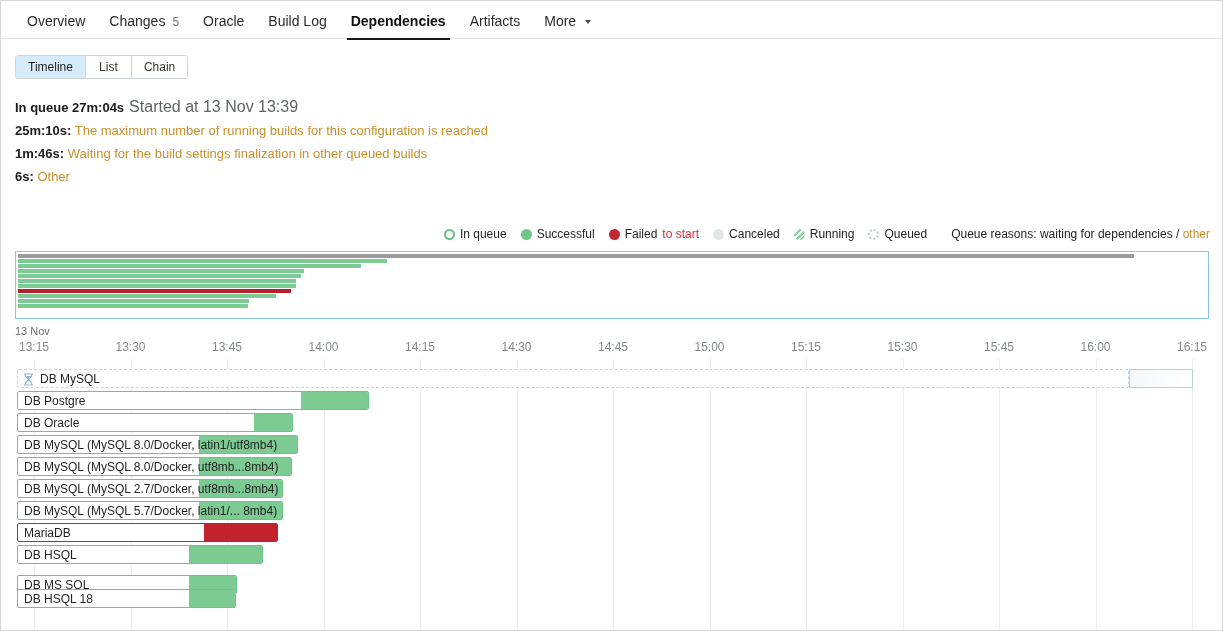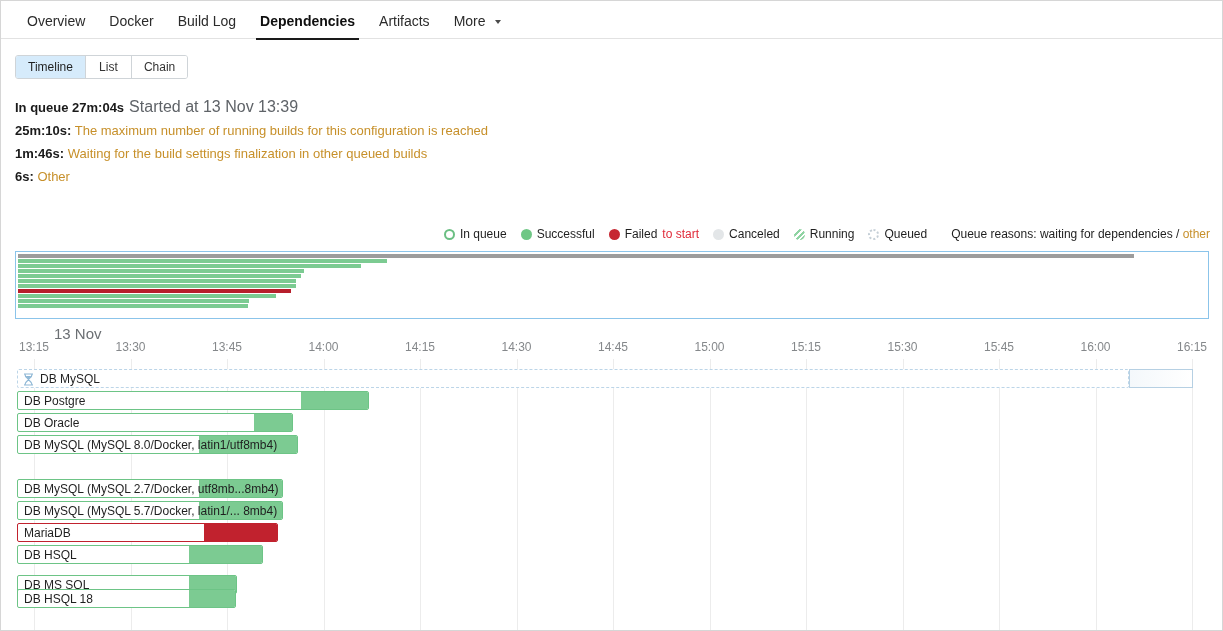--- a/index.html
+++ b/index.html
@@ -117,21 +117,21 @@
   .ov-green { background: #7ccb92; }
   .ov-red { background: #b71f2c; }
 
   
   .axis {
     position: absolute; left: 0; top: 322px;
     width: 1221px; height: 36px;
   }
   .axis .daylabel {
     position: absolute; left: 14px; top: 2px;
-    font-size: 15px; color: #6b6f73; margin-left: 39px;
+    font-size: 11px; color: #6b6f73;
   }
   .tick {
     position: absolute; top: 17px;
     font-size: 12px; color: #85888b;
     transform: translateX(-50%);
     white-space: nowrap;
   }
 
   
   .chart {
@@ -182,21 +182,25 @@
 </head>
 <body>
 
 <div class="page">
 
   <div class="tabbar" id="tabbar">
       <div class="tab">
         <span>Overview</span>
       </div>
       <div class="tab">
-        <span>Docker</span>
+        <span>Changes</span>
+        <span class="count">5</span>
+      </div>
+      <div class="tab">
+        <span>Oracle</span>
       </div>
       <div class="tab">
         <span>Build Log</span>
       </div>
       <div class="tab active">
         <span>Dependencies</span>
       </div>
       <div class="tab">
         <span>Artifacts</span>
       </div>
@@ -320,20 +324,26 @@
           <div class="bar-fill success" style="left: 236px; width: 101px;"></div>
           <div class="bar-label">DB Oracle</div>
         </div>
       </div>
       <div class="bar-row" style="top: 76px; left: 0px; right: 0px;">
         <div class="bar-outer success" style="left: 16px; width: 281px;">
           <div class="bar-fill success" style="left: 181px; width: 99px;"></div>
           <div class="bar-label">DB MySQL (MySQL 8.0/Docker, latin1/utf8mb4)</div>
         </div>
       </div>
+      <div class="bar-row" style="top: 98px; left: 0px; right: 0px;">
+        <div class="bar-outer success" style="left: 16px; width: 275px;">
+          <div class="bar-fill success" style="left: 181px; width: 93px;"></div>
+          <div class="bar-label">DB MySQL (MySQL 8.0/Docker, utf8mb...8mb4)</div>
+        </div>
+      </div>
       <div class="bar-row" style="top: 120px; left: 0px; right: 0px;">
         <div class="bar-outer success" style="left: 16px; width: 266px;">
           <div class="bar-fill success" style="left: 181px; width: 84px;"></div>
           <div class="bar-label">DB MySQL (MySQL 2.7/Docker, utf8mb...8mb4)</div>
         </div>
       </div>
       <div class="bar-row" style="top: 142px; left: 0px; right: 0px;">
         <div class="bar-outer success" style="left: 16px; width: 266px;">
           <div class="bar-fill success" style="left: 181px; width: 84px;"></div>
           <div class="bar-label">DB MySQL (MySQL 5.7/Docker, latin1/... 8mb4)</div>

